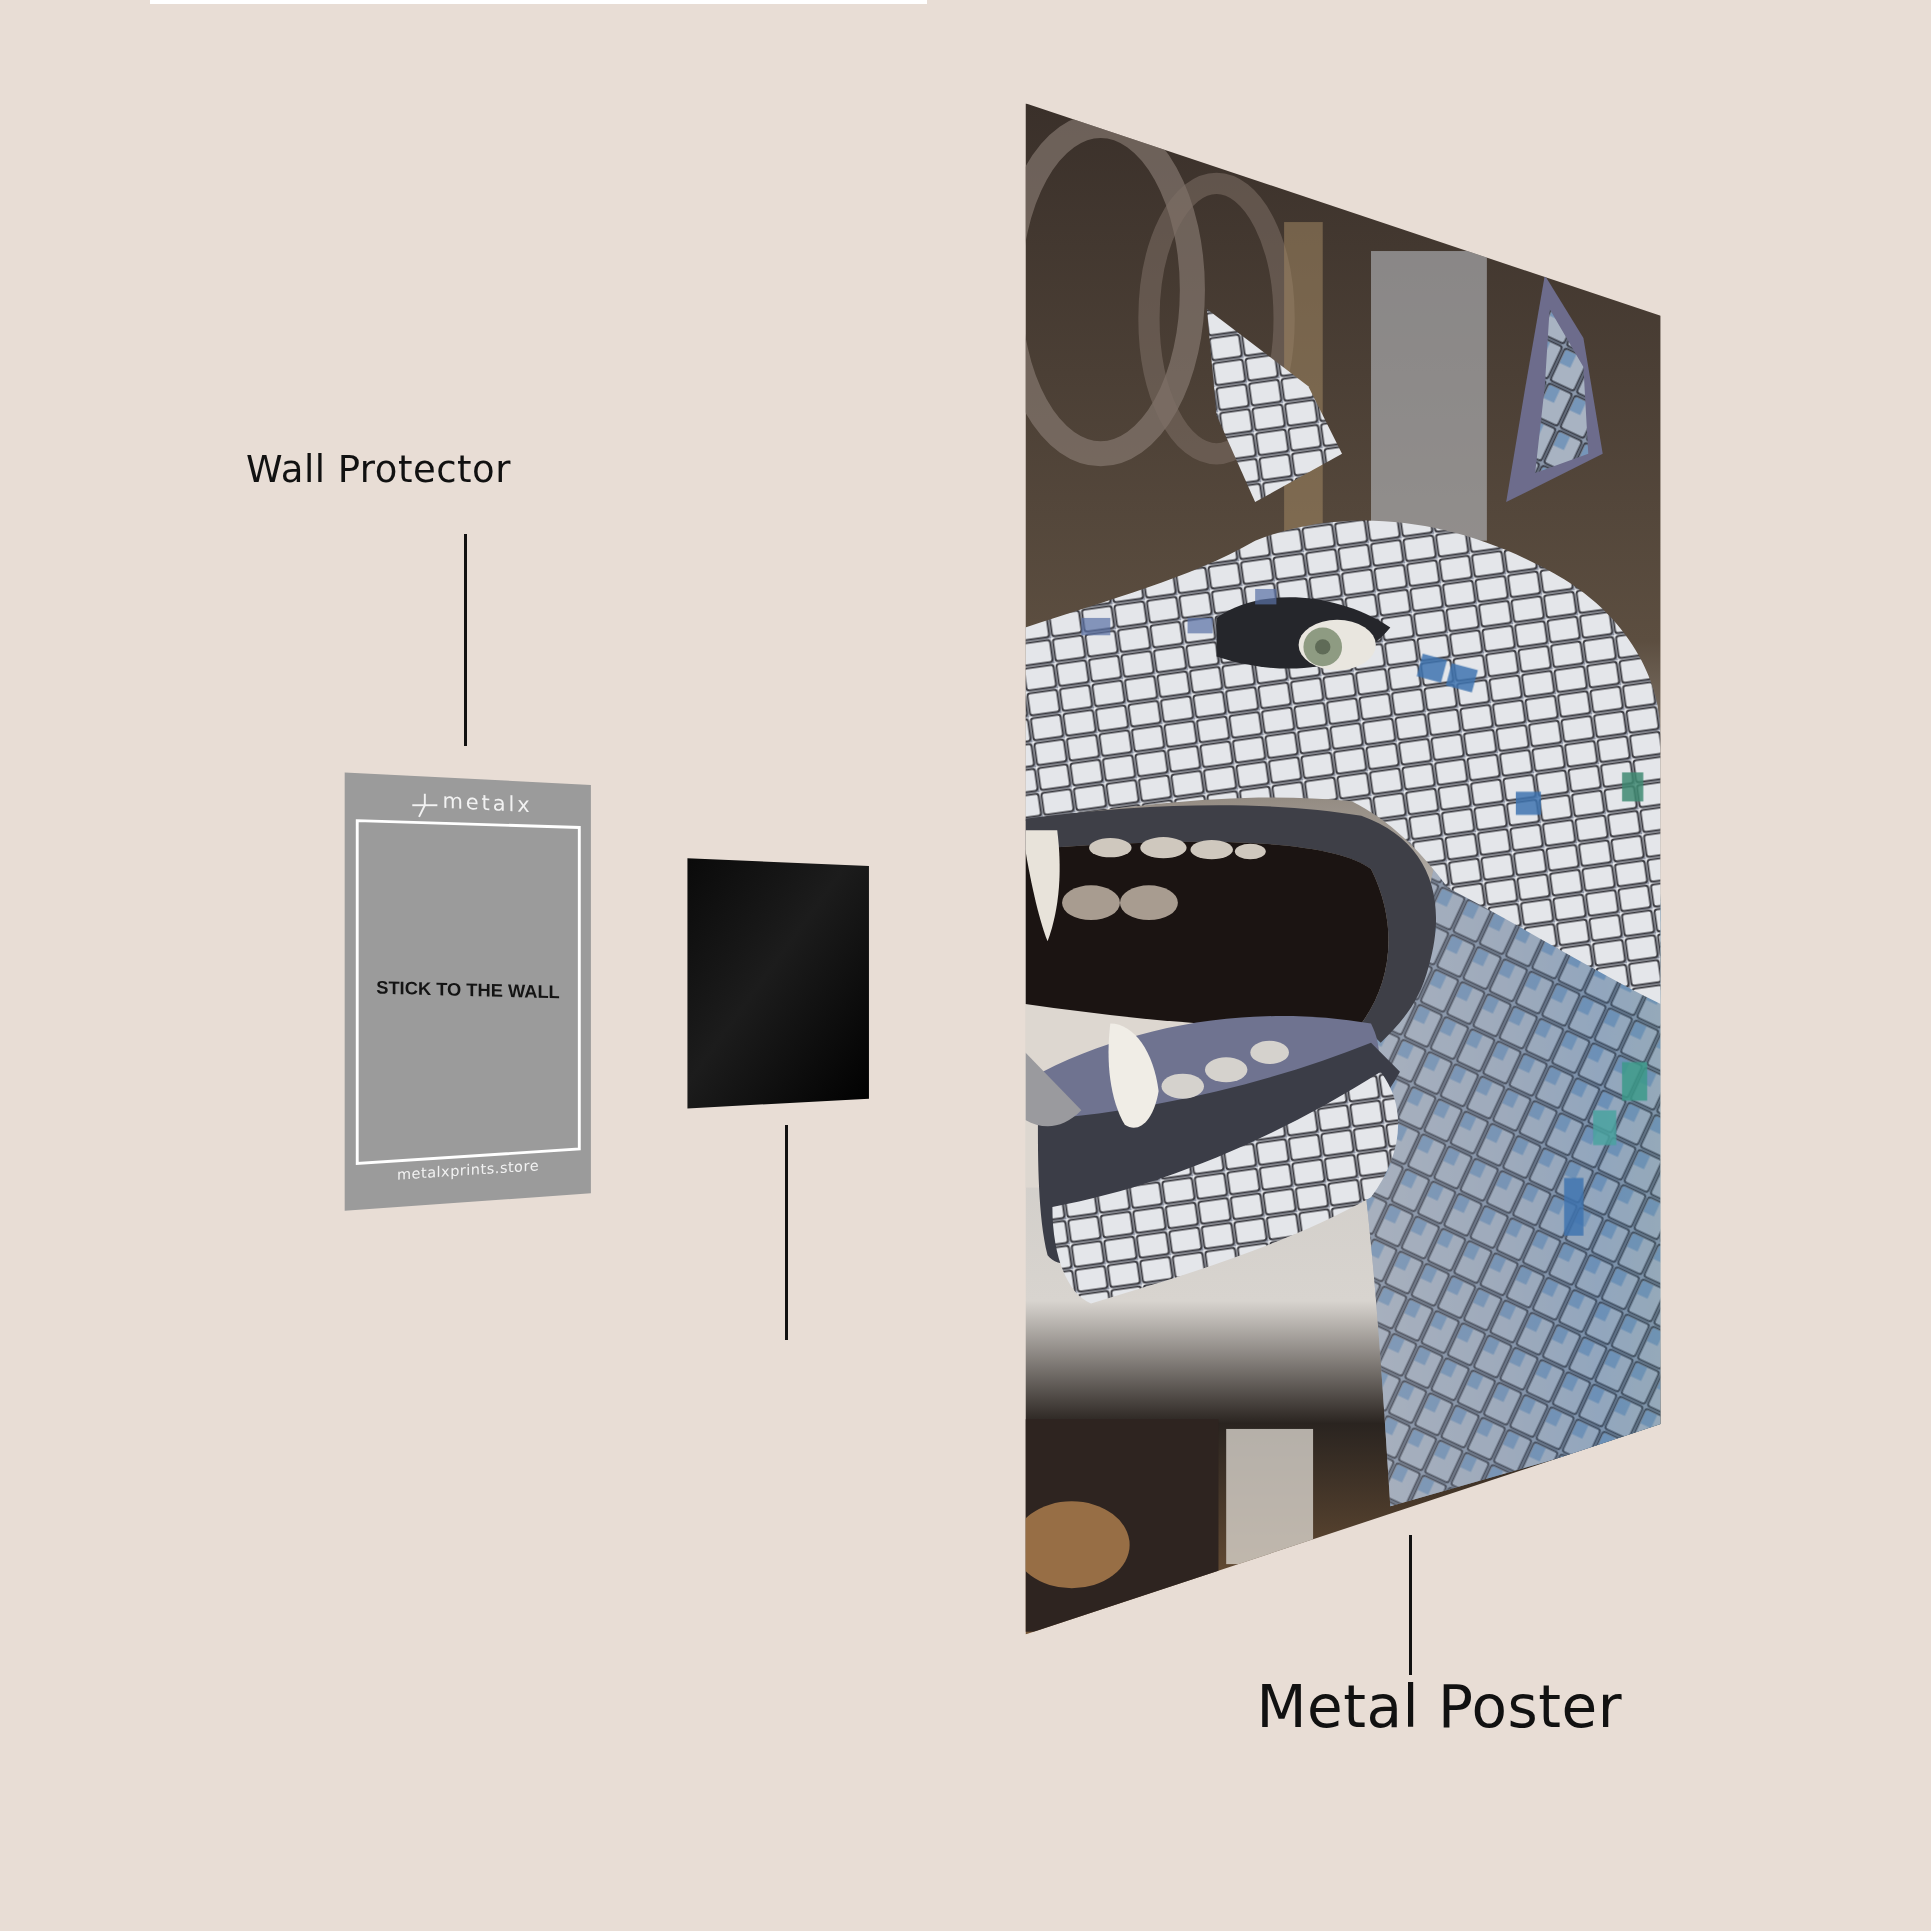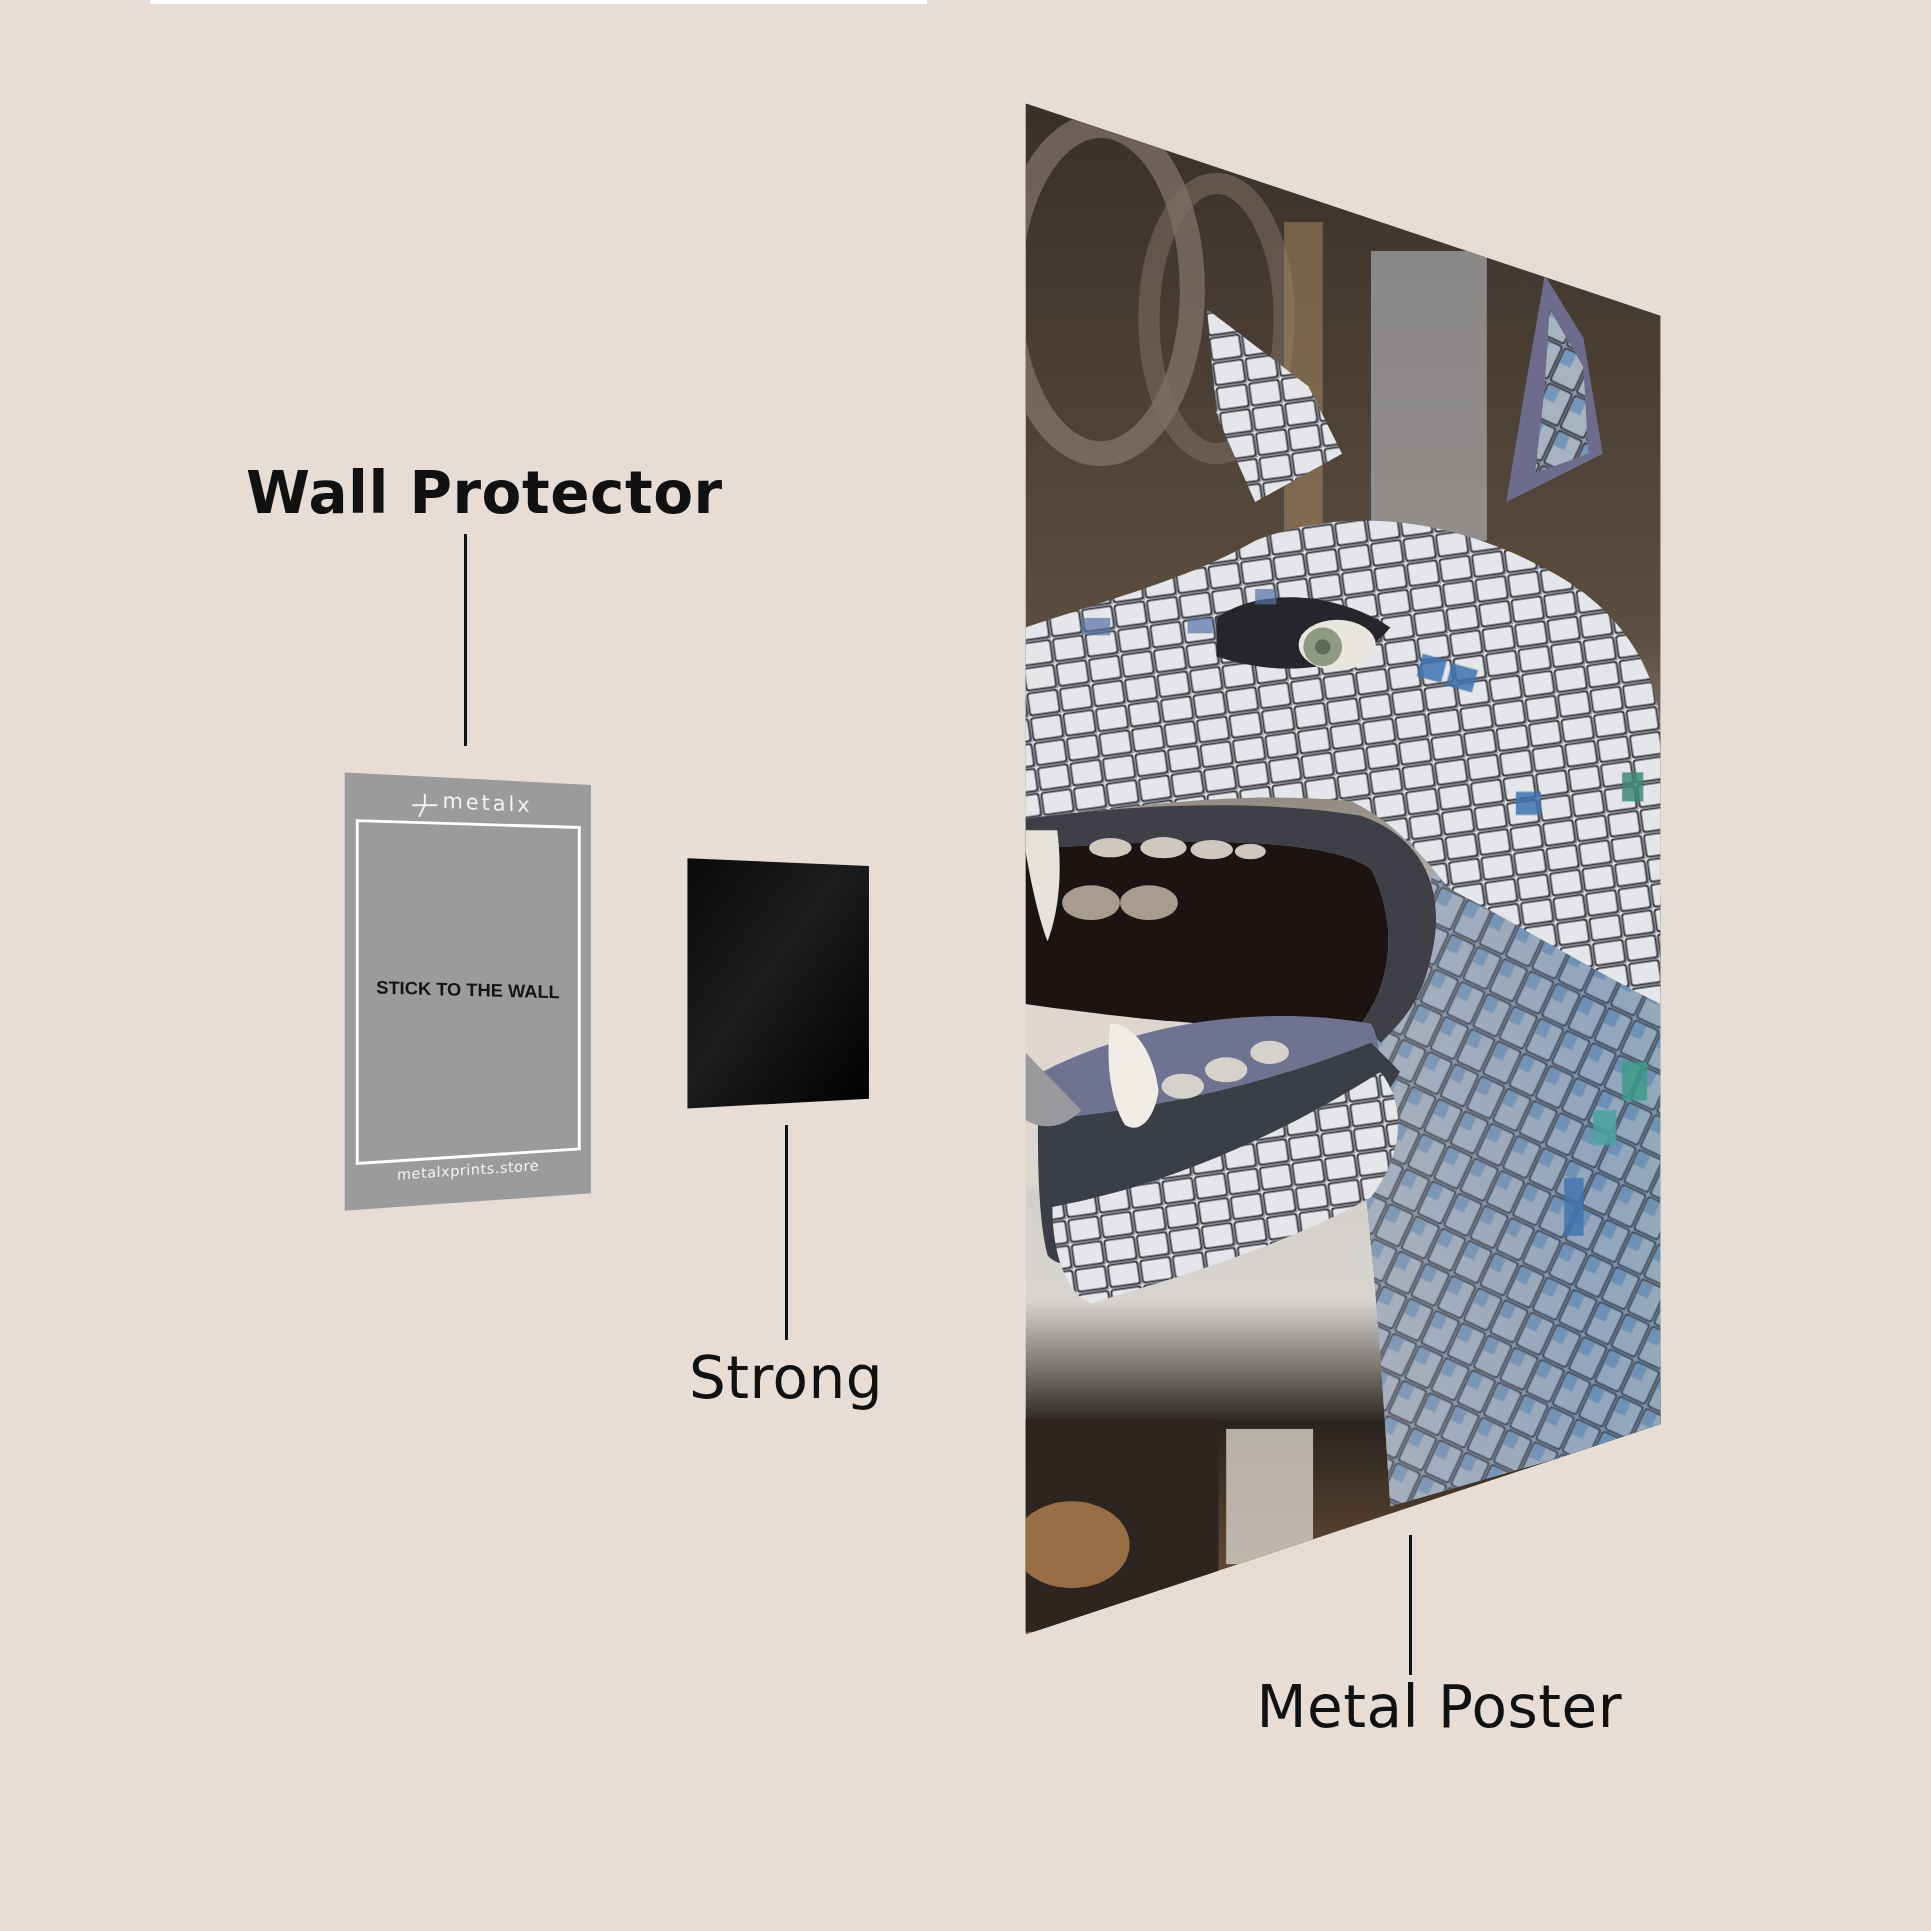--- a/index.html
+++ b/index.html
@@ -1,36 +1,35 @@
 <!DOCTYPE html>
 <html><head>
 <meta charset="utf-8">
 <style>
   html, body { margin:0; padding:0; }
   body { width:1931px; height:1931px; background:#e8ddd5; position:relative; overflow:hidden; font-family:"DejaVu Sans","Liberation Sans",sans-serif; }
   .abs { position:absolute; }
   .topbar { left:150px; top:0; width:777px; height:3.9px; background:#ffffff; }
   .label { color:#111111; font-weight:400; letter-spacing:0.5px; white-space:nowrap; }
-  .label-wall { left:246px; top:459px; font-size:58px; line-height:68px;font-weight:bold; }
+  .label-wall { left:246px; top:436px; font-size:37px; line-height:68px; }
   .label-magnet { left:641px; top:1340px; width:290px; text-align:center; font-size:58px; line-height:77px; }
   .label-poster { left:1197px; top:1673px; width:425px; text-align:right; font-size:58px; line-height:68px; }
   .vline { width:2.9px; background:#111111; }
   svg { position:absolute; left:0; top:0; }
 </style>
 </head>
 <body>
 
 <div class="abs topbar"></div>
 
 <div class="abs label label-wall">Wall Protector</div>
 <div class="abs vline" style="left:464px; top:534px; height:212px;"></div>
 
 <div class="abs vline" style="left:785px; top:1125px; height:215px;"></div>
 <div class="abs label label-magnet">
-  <div>Strong</div>
 </div>
 
 <div class="abs vline" style="left:1409px; top:1535px; height:140px;"></div>
 <div class="abs label label-poster">Metal Poster</div>
 
 <svg width="1931" height="1931" viewBox="0 0 2000 2000">
   <defs>
     <linearGradient id="magGrad" x1="0" y1="0" x2="1" y2="1">
       <stop offset="0" stop-color="#0a0a0a"></stop>
       <stop offset="0.45" stop-color="#1c1c1c"></stop>

